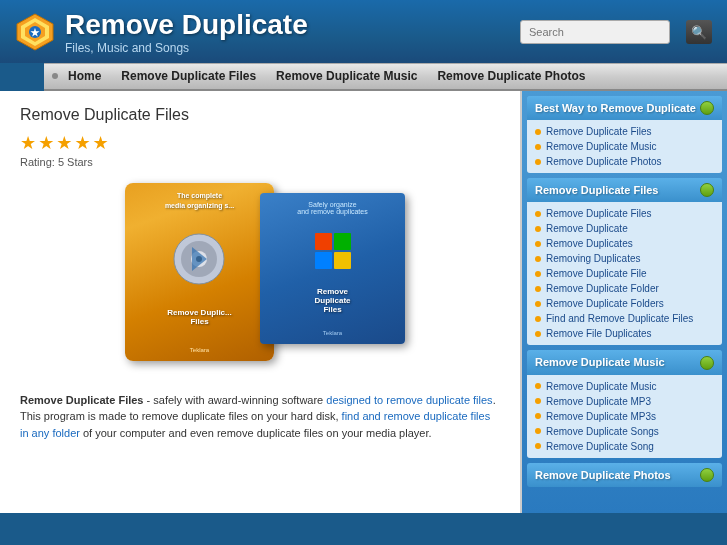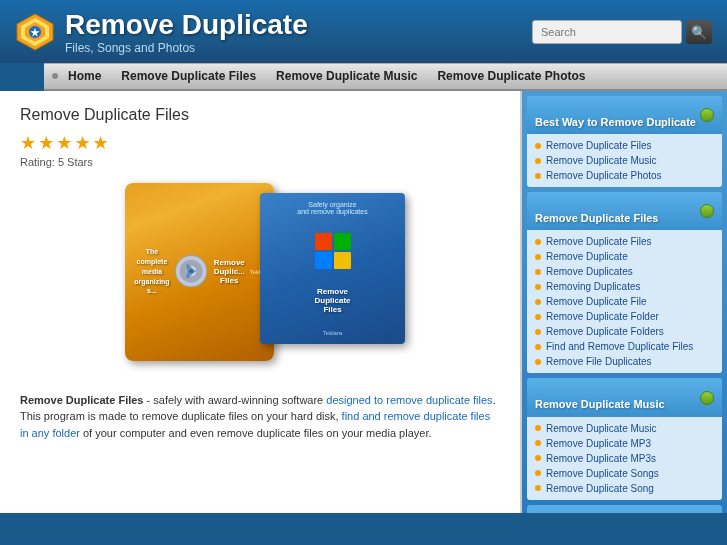--- a/index.html
+++ b/index.html
@@ -36,21 +36,21 @@
       line-height: 1.1;
       text-shadow: 1px 1px 3px rgba(0,0,0,0.5);
     }
     .header-title p {
       color: #b8d8f0;
       font-size: 12px;
     }
     .search-area {
       display: flex;
       align-items: flex-end;
-      gap: 4px;
+      gap: 16px;
     }
     .search-input {
       width: 150px;
       height: 24px;
       padding: 3px 8px;
       border: 1px solid #aaa;
       border-radius: 3px;
       background: #f0f0f0;
       font-size: 11px;
       color: #999;
@@ -175,21 +175,20 @@
       display: flex;
       align-items: center;
       justify-content: space-between;
     }
     .sidebar-section-title {
       color: #fff;
       font-size: 11px;
       font-weight: bold;
       text-shadow: 1px 1px 2px rgba(0,0,0,0.3);
       line-height: 1.3;
-      margin-top: 14px;
     }
     .sidebar-circle {
       width: 14px;
       height: 14px;
       border-radius: 50%;
       background: linear-gradient(180deg, #90d040 0%, #60a010 100%);
       border: 1px solid #4a8010;
     }
     .sidebar-items {
       background: #d8eaf8;
@@ -221,21 +220,21 @@
 
     <svg class="logo-icon" viewBox="0 0 40 40">
       <polygon points="20,2 38,12 38,28 20,38 2,28 2,12" fill="#f5a020" stroke="#c07000" stroke-width="1"></polygon>
       <polygon points="20,6 34,14 34,26 20,34 6,26 6,14" fill="#ffe060"></polygon>
       <polygon points="20,10 30,16 30,24 20,30 10,24 10,16" fill="#f5a020"></polygon>
       <circle cx="20" cy="20" r="6" fill="#1a6abf"></circle>
       <text x="20" y="24" text-anchor="middle" fill="white" font-size="10" font-weight="bold">★</text>
     </svg>
     <div class="header-title">
       <h1>Remove Duplicate</h1>
-      <p>Files, Songs and Photos</p>
+      <p>Files, Music and Songs</p>
     </div>
   </div>
   <div class="search-area">
     <input type="text" class="search-input" placeholder="Search" style="">
     <button class="search-btn">🔍</button>
   </div>
 </div>
 
 <nav class="nav">
   <span class="nav-dot"></span>
@@ -254,21 +253,21 @@
       <span class="star">★</span>
       <span class="star">★</span>
       <span class="star">★</span>
       <span class="star">★</span>
     </div>
     <div class="rating-text">Rating: 5 Stars</div>
 
     <div class="product-img-area">
       <div style="position:relative; width:290px; height:190px;">
 
-        <div style="position:absolute; left:10px; top:5px; width:149px; height:178px; background:linear-gradient(160deg,#e8a020,#f0b030 20%,#d48000 60%,#b06000); border-radius:8px; box-shadow:3px 3px 8px rgba(0,0,0,0.4); display:flex; flex-direction:row; align-items:center; justify-content:space-between; padding:8px 5px 8px 5px; overflow:hidden;">
+        <div style="position:absolute; left:10px; top:5px; width:149px; height:178px; background:linear-gradient(160deg,#e8a020,#f0b030 20%,#d48000 60%,#b06000); border-radius:8px; box-shadow:3px 3px 8px rgba(0,0,0,0.4); display:flex; flex-direction:column; align-items:center; justify-content:space-between; padding:8px 5px 8px 5px; overflow:hidden;">
           <div style="font-size:7px; color:#fff; font-weight:bold; text-align:center; text-shadow:1px 1px 2px rgba(0,0,0,0.5); line-height:1.4;">The complete<br>media organizing s...</div>
           <svg width="55" height="55" viewBox="0 0 55 55">
             <circle cx="27" cy="27" r="25" fill="#c0c8d8" stroke="#8090a0" stroke-width="1"></circle>
             <circle cx="27" cy="27" r="18" fill="#a0a8b8"></circle>
             <circle cx="27" cy="27" r="8" fill="#dde0e8"></circle>
             <circle cx="27" cy="27" r="3" fill="#444"></circle>
             <path d="M 20 15 L 35 27 L 20 39 Z" fill="#3070b0" opacity="0.7"></path>
           </svg>
           <div style="font-size:8px; color:white; font-weight:bold; text-align:center; text-shadow:1px 1px 2px rgba(0,0,0,0.5);">Remove Duplic...<br>Files</div>
           <div style="font-size:6px; color:#ffe0a0; text-align:center;">Teklara</div>

